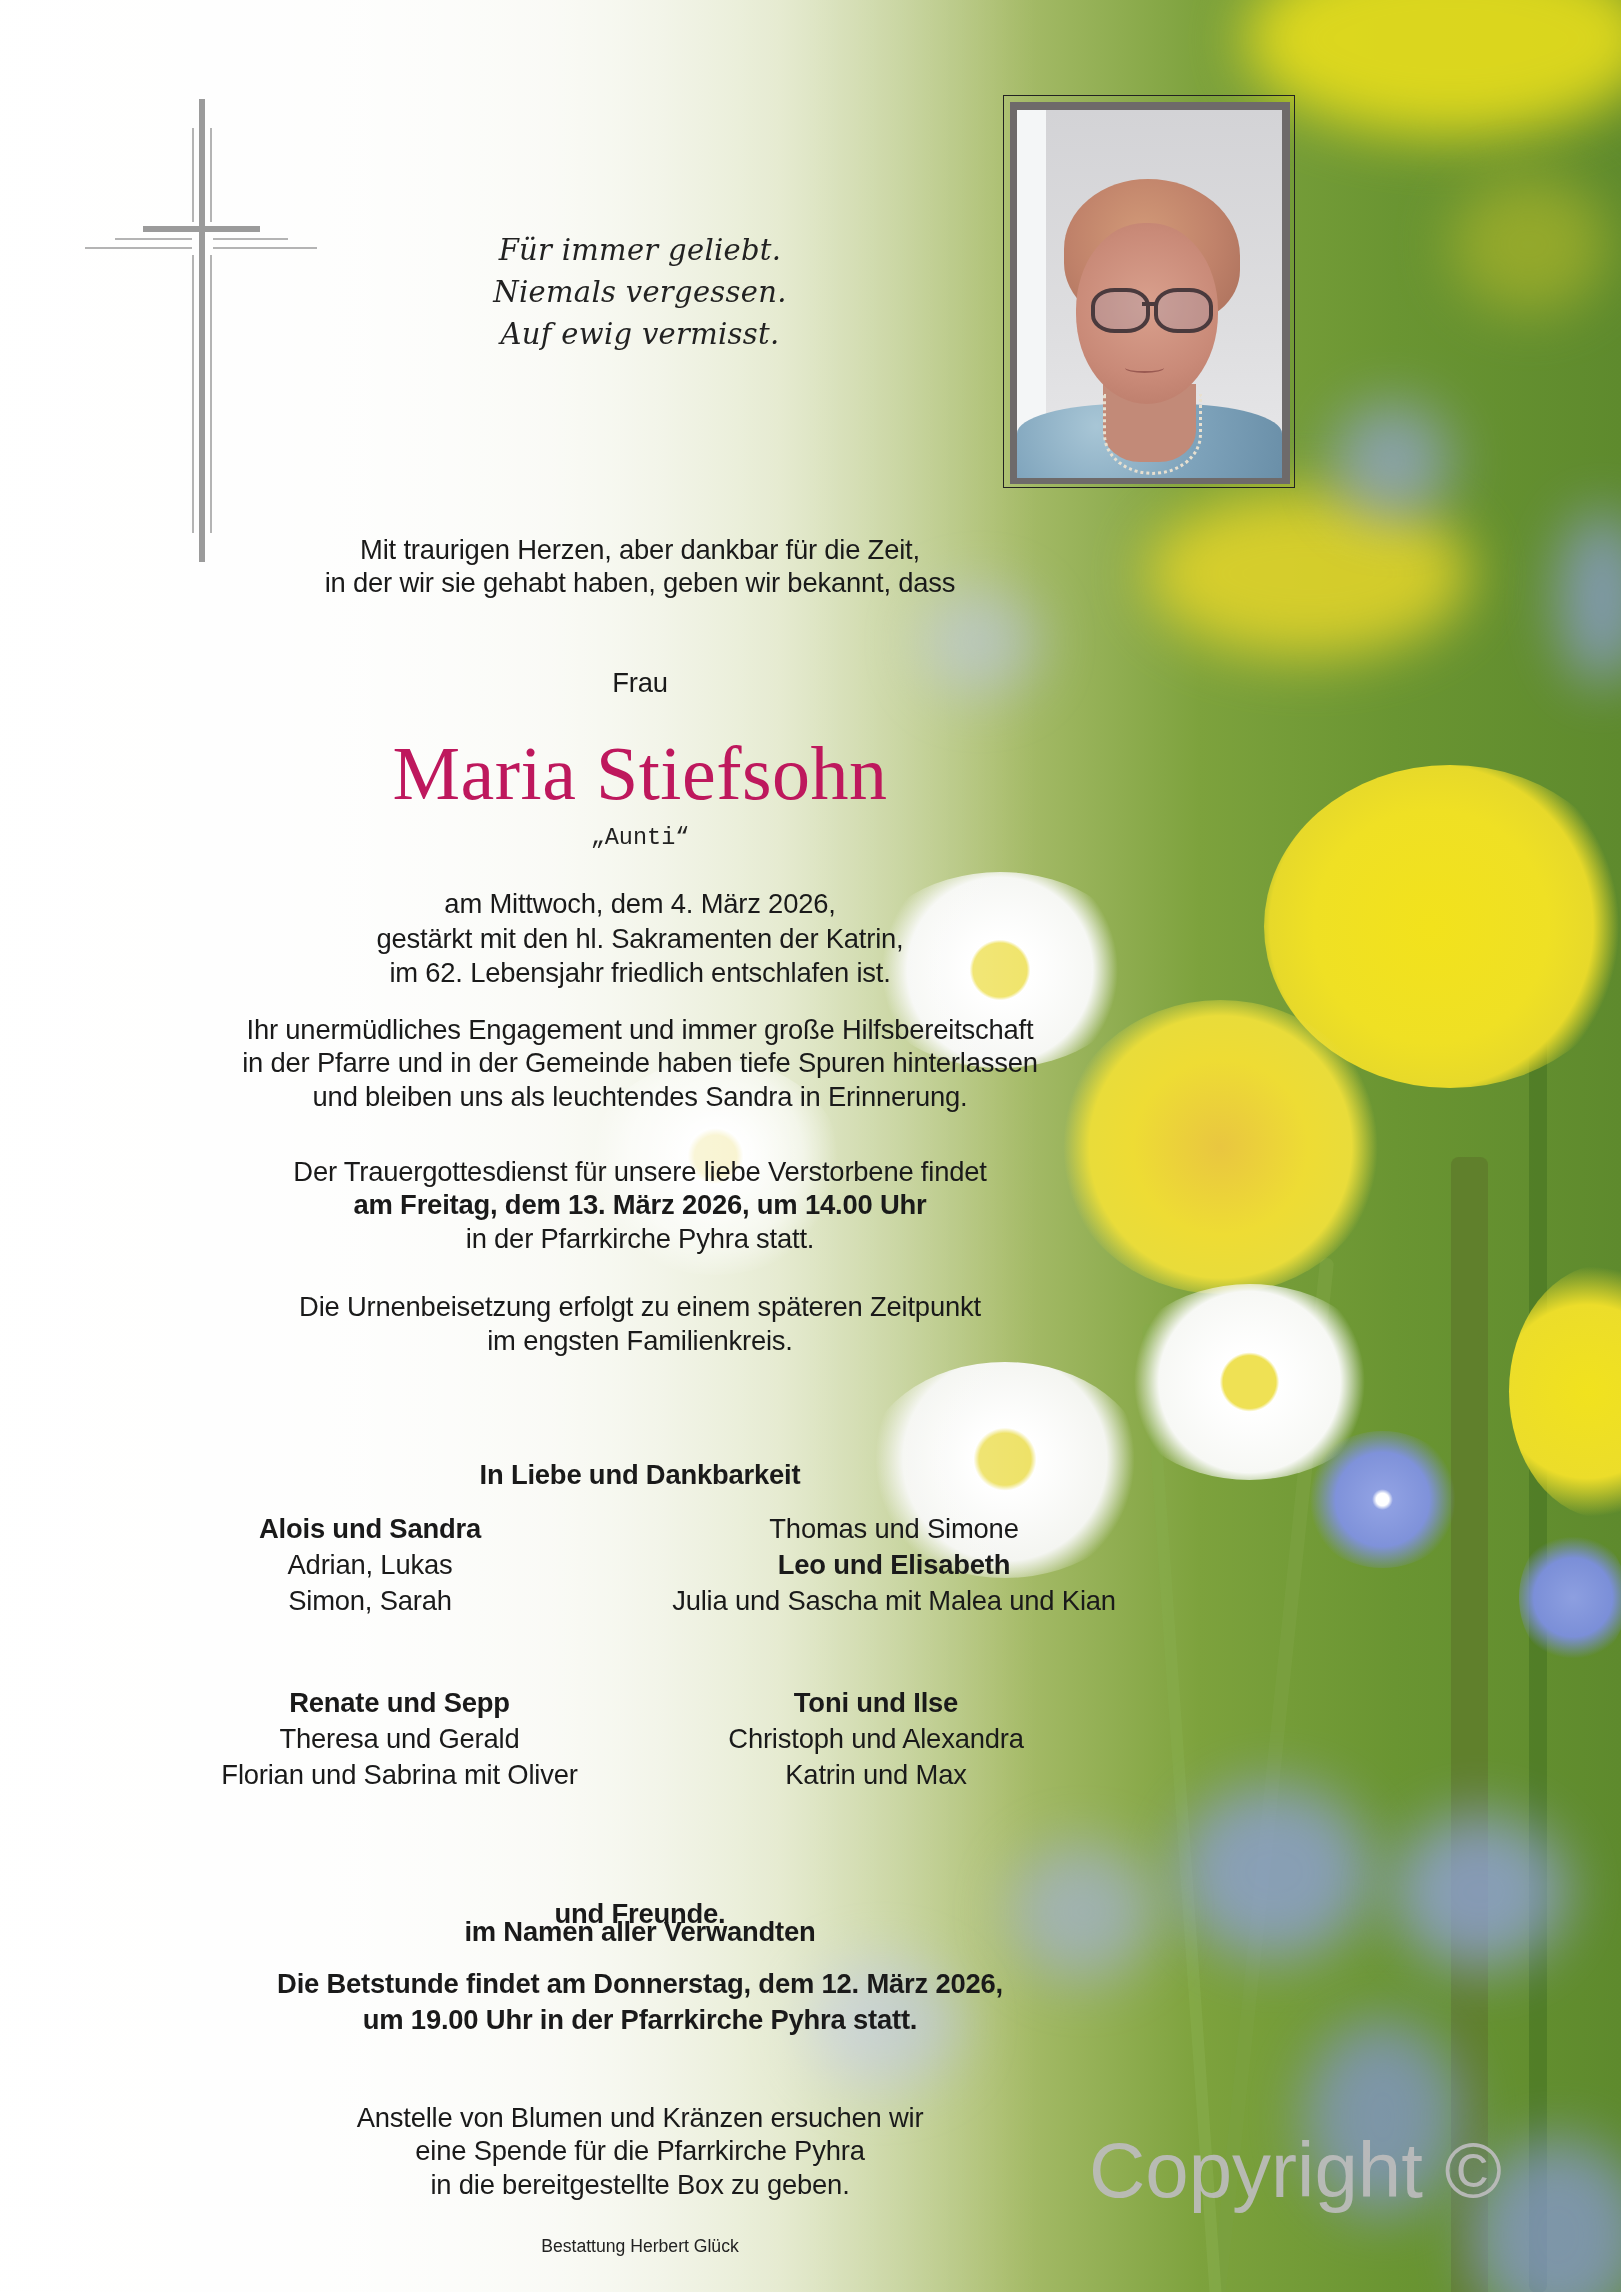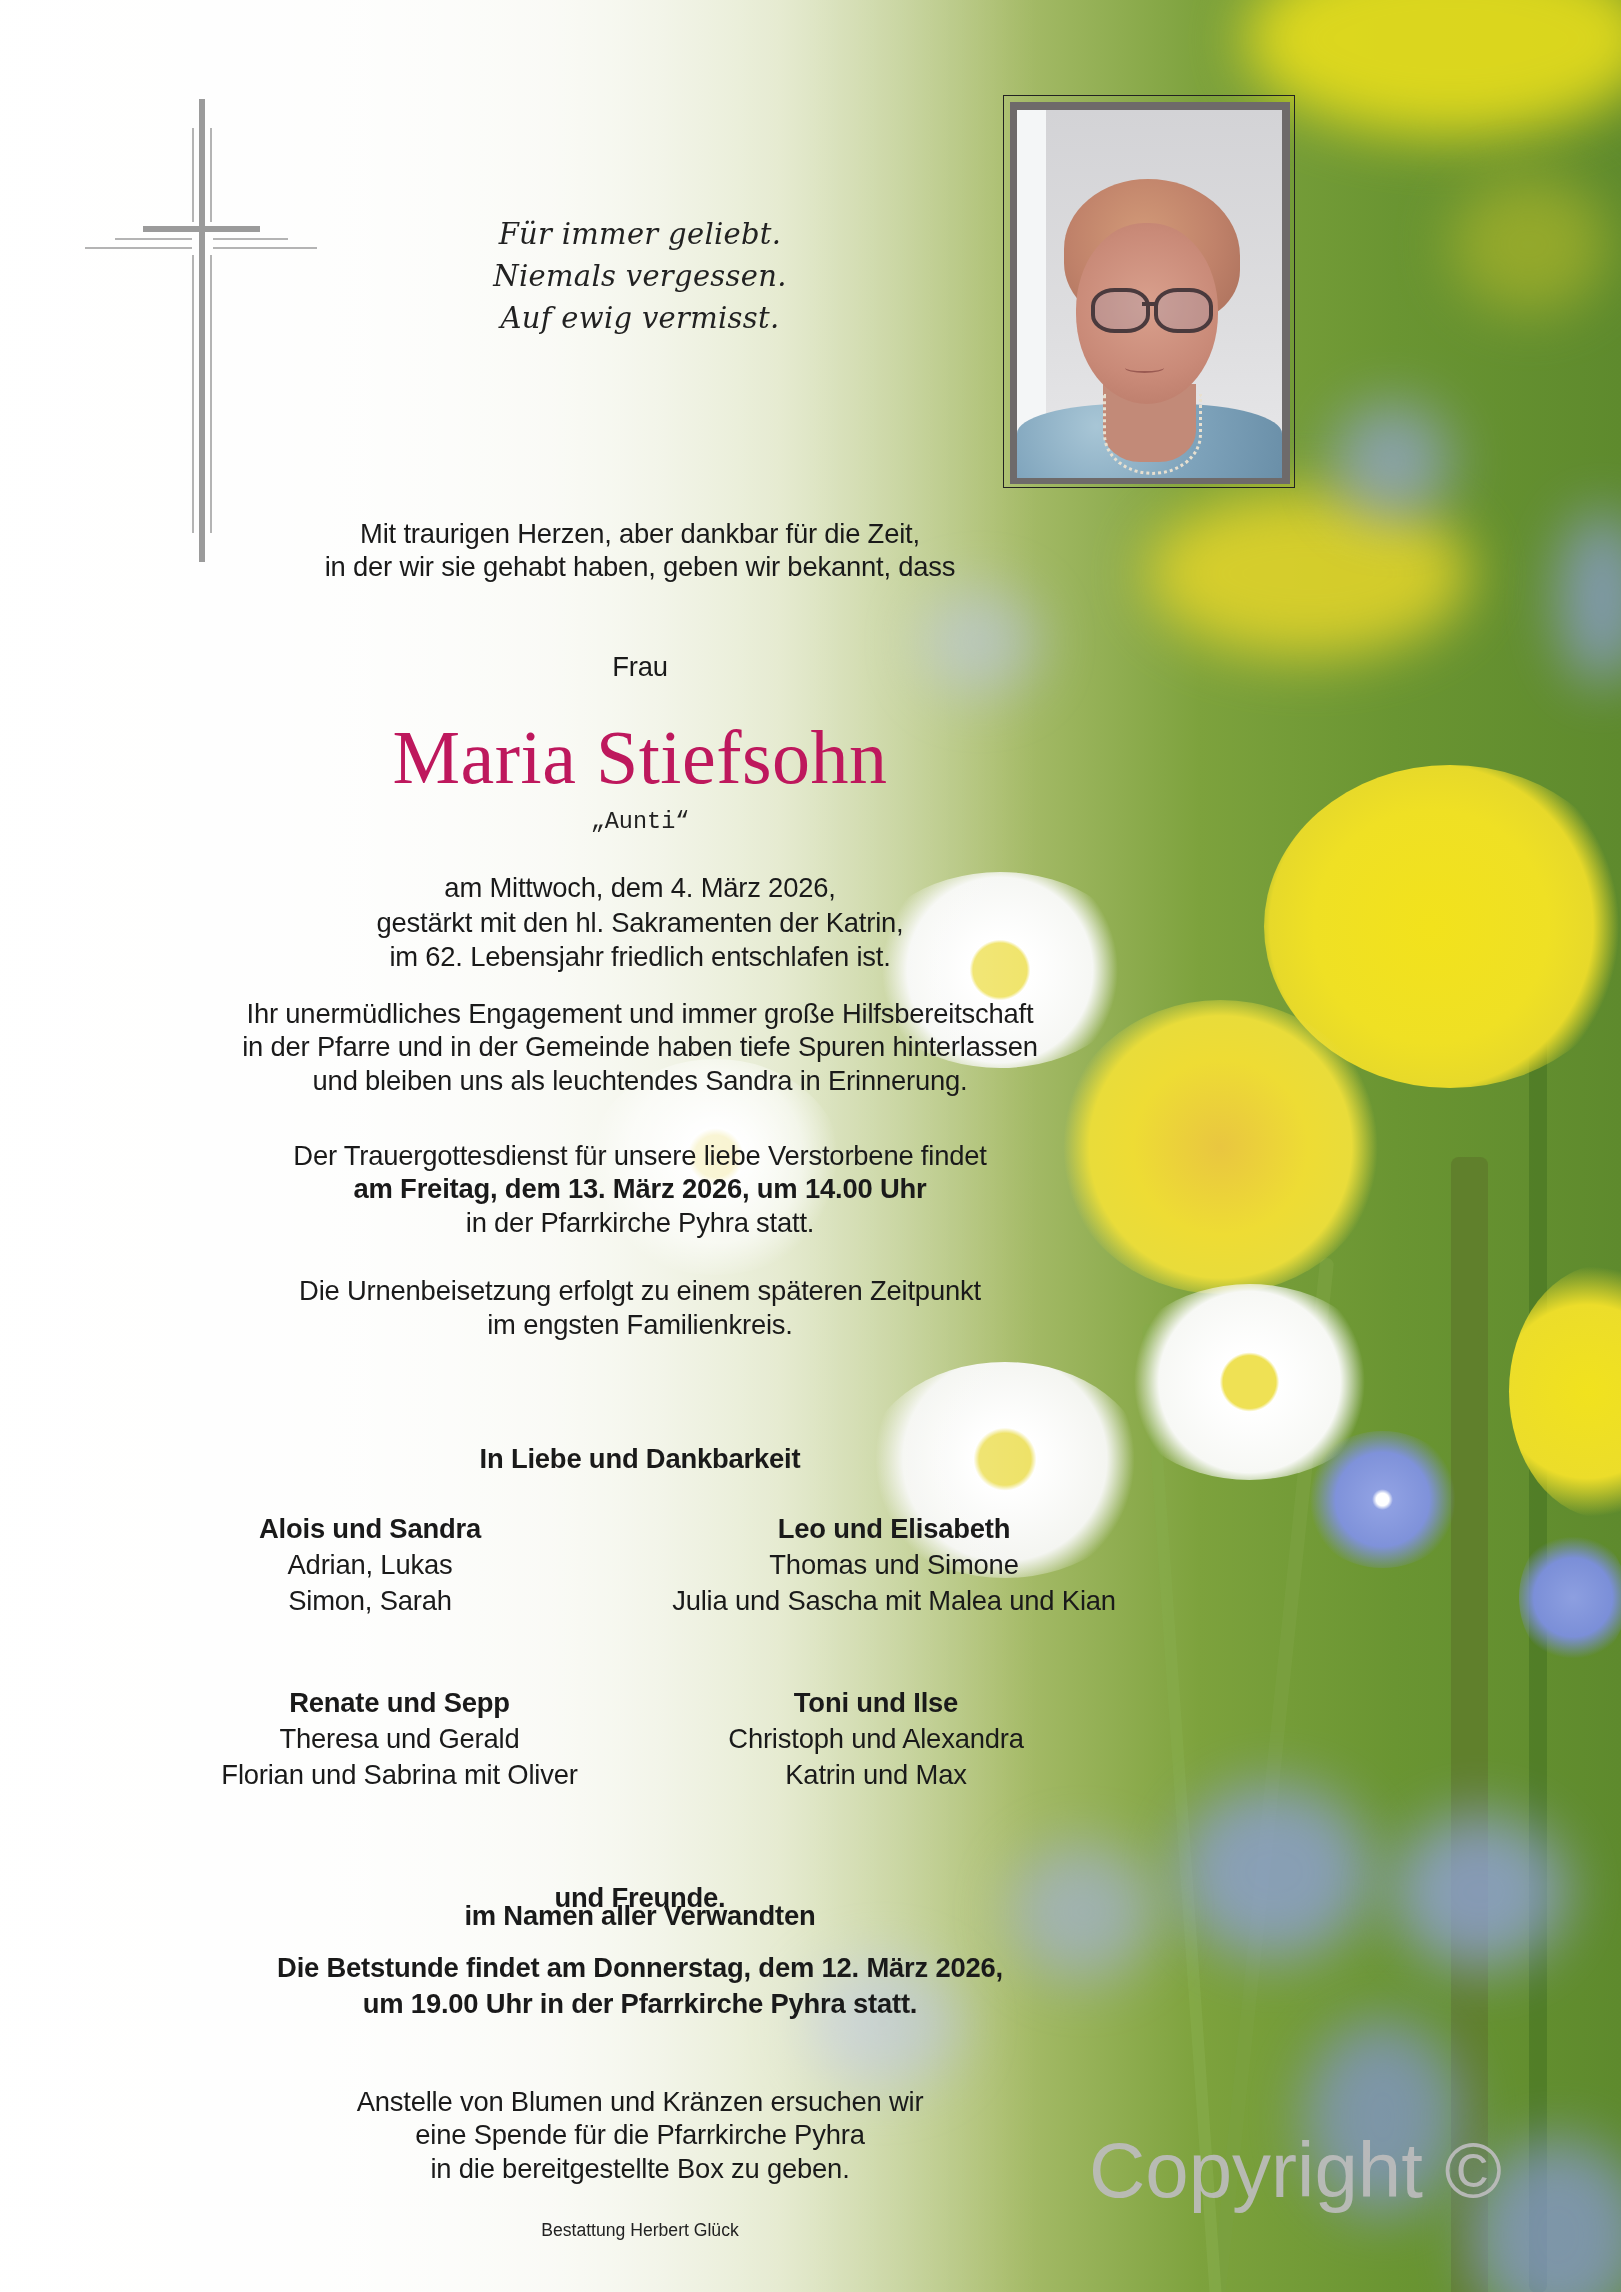--- a/index.html
+++ b/index.html
@@ -32,21 +32,21 @@
   .photo-inner .hair { position: absolute; left: 47px; top: 69px; width: 176px; height: 147px; border-radius: 50% 55% 40% 45%; background: radial-gradient(circle at 45% 40%, #d29a78 0%, #c0826a 55%, #a86e5a 100%); }
   .photo-inner .face { position: absolute; left: 59px; top: 113px; width: 142px; height: 181px; border-radius: 48% 48% 50% 50%; background: radial-gradient(circle at 50% 45%, #d9a08d 0%, #c98a78 60%, #b77866 100%); }
   .photo-inner .glass { position: absolute; top: 178px; width: 51px; height: 37px; border: 4.9px solid #4a3a3d; border-radius: 40%; background: rgba(150,160,190,0.25); }
   .photo-inner .bridge { position: absolute; left: 125px; top: 192px; width: 13.7px; height: 3.9px; background: #4a3a3d; }
   .photo-inner .mouth { position: absolute; left: 108px; top: 253px; width: 39px; height: 7.8px; border-bottom: 2.9px solid #9a5a52; border-radius: 0 0 50% 50%; }
   .photo-inner .shirt { position: absolute; left: 0; right: 0; top: 294px; bottom: 0; background: radial-gradient(circle at 30% 30%, #a8c6d6 0%, #7fa4bc 50%, #6a8fa8 100%); border-radius: 40% 40% 0 0; }
   .photo-inner .neck { position: absolute; left: 86px; top: 274px; width: 93px; height: 78px; background: #c28a78; border-radius: 0 0 40% 40%; }
   .photo-inner .pearls { position: absolute; left: 86px; top: 284px; width: 93px; height: 78px; border: 3.9px dotted #e8e0d0; border-top: none; border-radius: 0 0 50% 50%; }
 
   
-  .txt { position: absolute; left: 0; width: 1280px; text-align: center; color: #1a1a1a; white-space: nowrap; }
+  .txt { position: absolute; left: 0; width: 1280px; text-align: center; color: #1a1a1a; white-space: nowrap; margin-top: 16px; }
   .sans { font-family: "Liberation Sans", sans-serif; font-size: 27.4px; letter-spacing: -0.2px; }
   .sans.b { font-weight: bold; }
   .serif-it { font-family: "DejaVu Serif", serif; font-style: italic; font-size: 29px; color: #222; letter-spacing: 0.3px; }
   .name { font-family: "Liberation Serif", serif; font-size: 76px; color: #be185d; letter-spacing: 0.5px; }
   .nick { font-family: Liberation Mono, monospace; font-size: 23.5px; color: #222; }
   .small { font-family: "Liberation Sans", sans-serif; font-size: 17.6px; color: #222; }
 
   .col { position: absolute; text-align: center; white-space: nowrap; color: #1a1a1a; }
   .col div { height: 36px; line-height: 36px; }
 
@@ -153,22 +153,22 @@
 <div class="txt sans" style="top:1309px">im engsten Familienkreis.</div>
 
 <div class="txt sans b" style="top:1443px">In Liebe und Dankbarkeit</div>
 
 <div class="col sans" style="left:174px;width:392px;top:1511px">
   <div class="b" style="font-weight:bold">Alois und Sandra</div>
   <div>Adrian, Lukas</div>
   <div>Simon, Sarah</div>
 </div>
 <div class="col sans" style="left:600px;width:588px;top:1511px">
+  <div>Thomas und Simone</div>
   <div style="font-weight:bold">Leo und Elisabeth</div>
-  <div>Thomas und Simone</div>
   <div>Julia und Sascha mit Malea und Kian</div>
 </div>
 <div class="col sans" style="left:174px;width:451px;top:1685px">
   <div style="font-weight:bold">Renate und Sepp</div>
   <div>Theresa und Gerald</div>
   <div>Florian und Sabrina mit Oliver</div>
 </div>
 <div class="col sans" style="left:680px;width:392px;top:1685px">
   <div style="font-weight:bold">Toni und Ilse</div>
   <div>Christoph und Alexandra</div>

